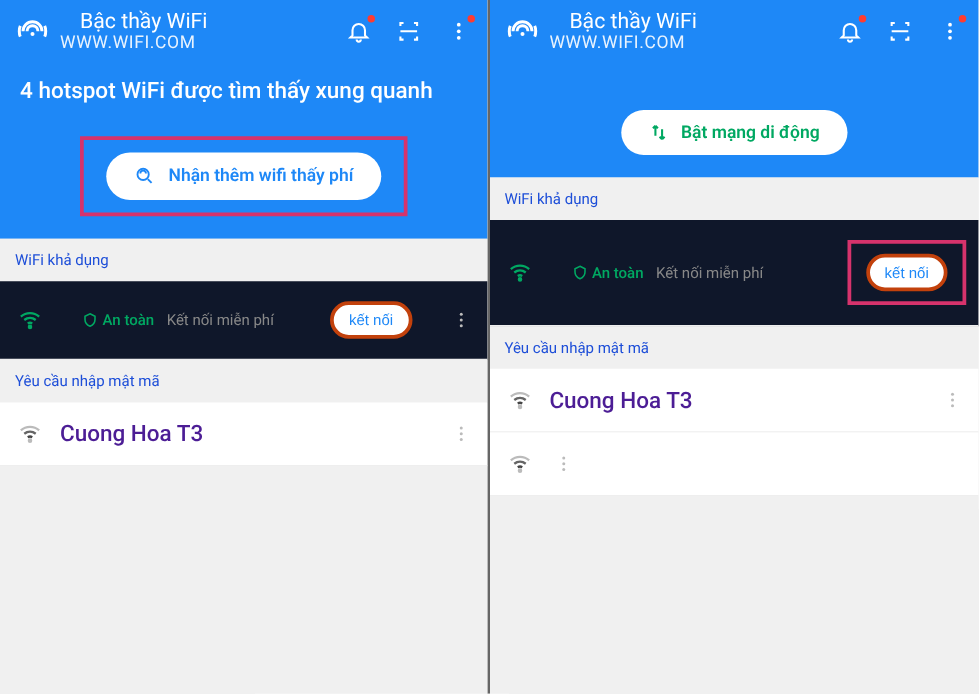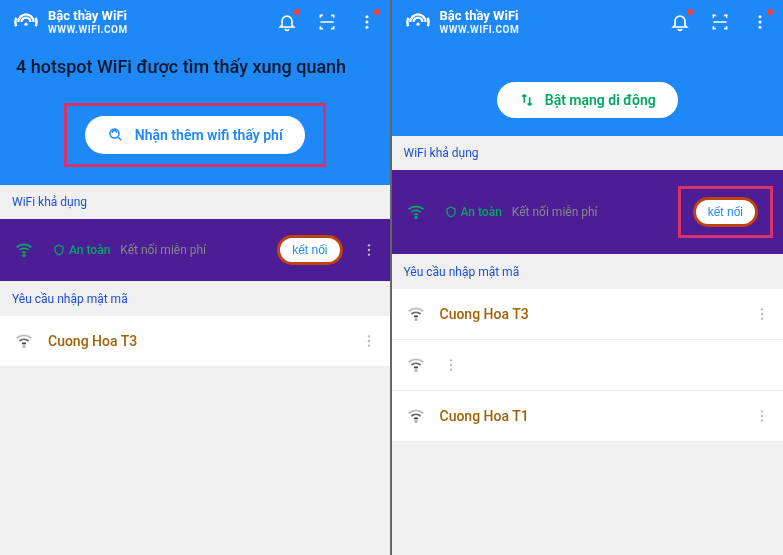--- a/index.html
+++ b/index.html
@@ -30,33 +30,33 @@
     gap: 8px;
   }
   .logo-icon {
     display: flex;
     align-items: center;
     justify-content: center;
     width: 28px;
     height: 28px;
   }
   .app-title-block { flex: 1; display: flex; flex-direction: column; line-height: 1.1; }
-  .app-title { font-size: 13px; font-weight: 700; }
-  .app-subtitle { font-size: 10px; opacity: 0.9; letter-spacing: 0.5px; font-weight: bold; }
+  .app-title { font-size: 17px; font-weight: 400; margin-left: 16px; }
+  .app-subtitle { font-size: 14px; opacity: 0.9; letter-spacing: 0.5px; }
   .header-actions { display: flex; align-items: center; gap: 18px; }
   .icon-btn { position: relative; cursor: pointer; width: 22px; height: 22px; display:flex; align-items:center; justify-content:center; }
   .dot {
     position: absolute; top: -2px; right: -2px;
     width: 6px; height: 6px; background: #ff3b30; border-radius: 50%;
   }
   .hero-text {
     font-size: 18px;
     font-weight: 500;
     margin: 20px 4px 26px 4px;
-    color: #0f172a;
+    color: #ffffff;
     text-align: left;
   }
   .hero-btn-wrap { display:flex; justify-content:center; }
   .hero-btn-highlight {
     border: 3px solid #d6336c;
     padding: 10px 18px;
     display: inline-block;
   }
   .pill-btn {
     background: #fff;
@@ -72,26 +72,26 @@
   }
   .pill-btn.blue { color: #1e88f7; }
   .pill-btn.green { color: #00a862; }
   .section-label {
     background: #f0f0f0;
     color: #1d4ed8;
     font-size: 12px;
     padding: 10px 12px;
   }
   .wifi-row {
-    background: #4c1d95;
+    background: #0f172a;
     border-bottom: 1px solid #eee;
     display: flex;
     align-items: center;
     padding: 16px 10px;
-    gap: 15px;
+    gap: 28px;
   }
   .wifi-icon-col { width: 28px; display:flex; justify-content:center; }
   .wifi-info { flex: 1; display:flex; align-items:center; gap: 10px; font-size: 12px; }
   .safe { color: #00a862; font-weight: 500; display:flex; align-items:center; gap:4px;}
   .muted { color: #888; text-align: center; }
   .connect-btn {
     border: 3px solid #c2410c;
     color: #1e88f7;
     background: #fff;
     border-radius: 999px;
@@ -106,21 +106,21 @@
   }
   .more-icon { width: 22px; display:flex; justify-content:center; cursor:pointer; color:#999; }
   .pw-row {
     background: #fff;
     border-bottom: 1px solid #eee;
     display: flex;
     align-items: center;
     padding: 14px 10px;
     gap: 10px;
   }
-  .pw-name { flex: 1; font-size: 14px; color: #a16207; font-weight: 500; }
+  .pw-name { flex: 1; font-size: 18px; color: #4c1d95; font-weight: 500; }
   .spacer { flex: 1; background: #f0f0f0; }
   svg { display: block; }
 </style>
 </head>
 <body>
 
 <div class="panel panel-left">
   <div class="header">
     <div class="header-top">
       <span class="logo-icon">
@@ -332,32 +332,14 @@
         </svg>
     </div>
     <span class="more-icon">
       <svg width="16" height="16" viewBox="0 0 24 24" fill="#bbb">
           <circle cx="12" cy="5" r="1.8"></circle>
           <circle cx="12" cy="12" r="1.8"></circle>
           <circle cx="12" cy="19" r="1.8"></circle>
         </svg>
     </span>
   </div>
-  <div class="pw-row">
-    <div class="wifi-icon-col">
-      <svg width="22" height="22" viewBox="0 0 24 24" fill="none" stroke="#bbb" stroke-width="2">
-          <path d="M4 9a12 12 0 0 1 16 0"></path>
-          <path d="M7 12a8 8 0 0 1 10 0" stroke="#666"></path>
-          <path d="M10 15a4 4 0 0 1 4 0" stroke="#444"></path>
-          <circle cx="12" cy="18" r="1" fill="#444"></circle>
-        </svg>
-    </div>
-    <span class="pw-name">Cuong Hoa T1</span>
-    <span class="more-icon">
-      <svg width="16" height="16" viewBox="0 0 24 24" fill="#bbb">
-          <circle cx="12" cy="5" r="1.8"></circle>
-          <circle cx="12" cy="12" r="1.8"></circle>
-          <circle cx="12" cy="19" r="1.8"></circle>
-        </svg>
-    </span>
-  </div>
   <div class="spacer"></div>
 </div>
 
 </body></html>

